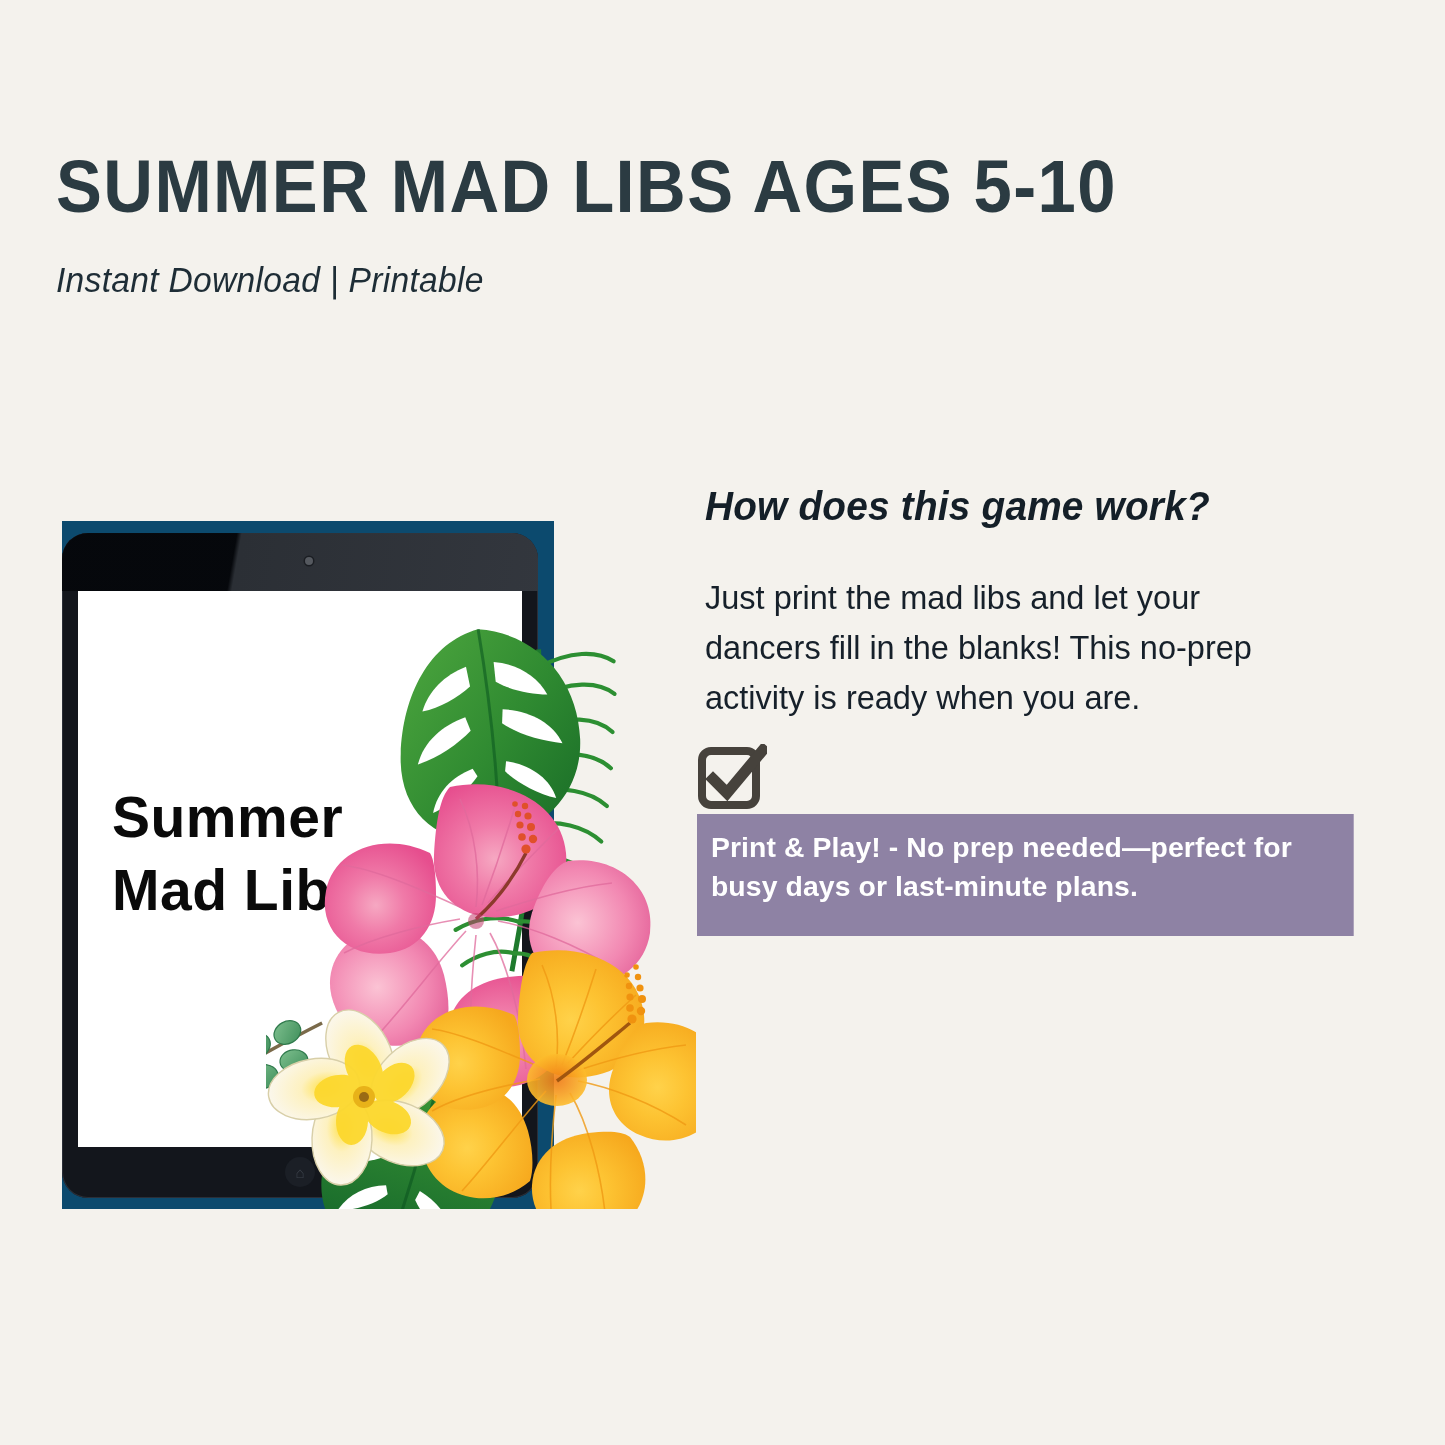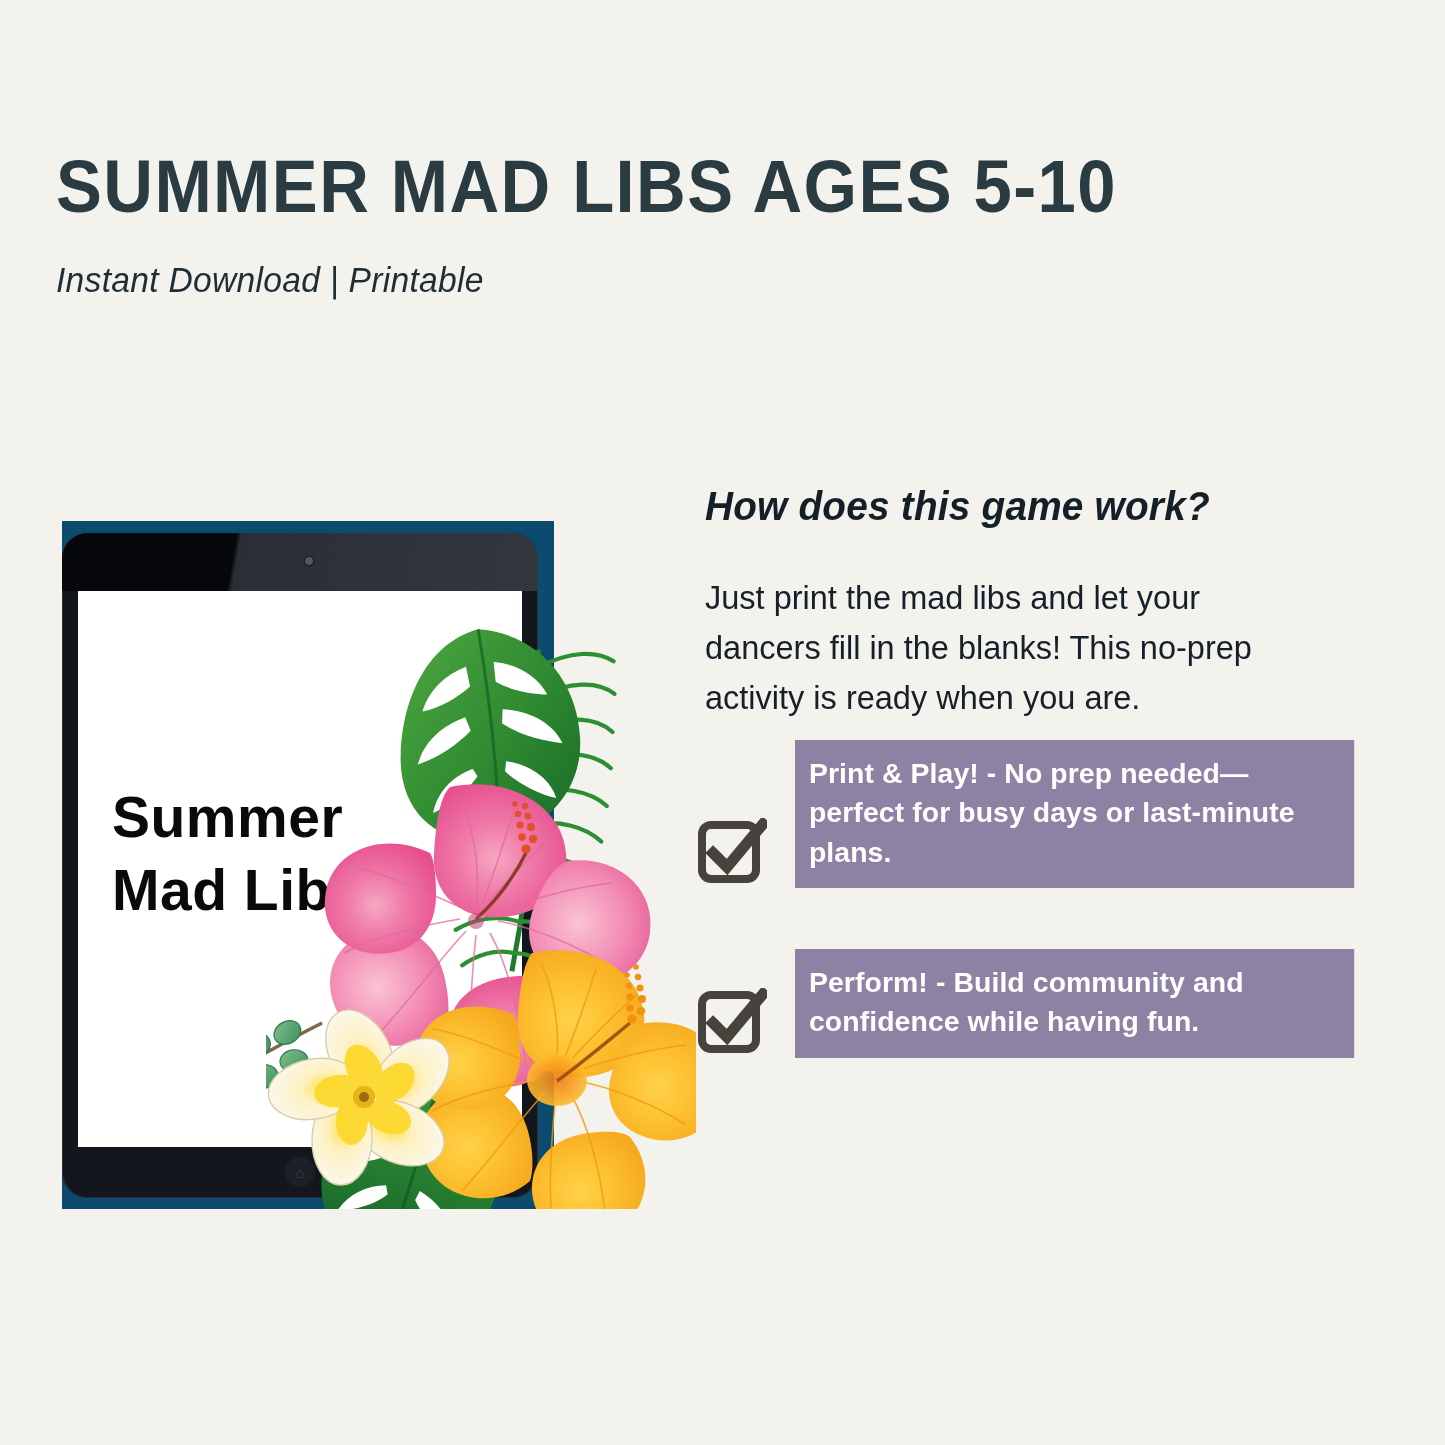--- a/index.html
+++ b/index.html
@@ -94,21 +94,21 @@
     white-space:nowrap;
   }
   .howto-body{
     font-family:"Liberation Sans", sans-serif;
     font-size:33px;line-height:1.52;color:#16202a;
     margin:0;padding-top:44px;width:625px;
     transform:scaleX(0.985);transform-origin:left top;
   }
 
   .bullets{position:absolute;left:697px;top:740px;width:660px;}
-  .bullet{display:flex;align-items:flex-end;margin-bottom:61px;}
+  .bullet{display:flex;align-items:flex-start;margin-bottom:82px;flex-direction:column;}
   .chk{flex:0 0 auto;width:70px;height:70px;margin-right:28px;margin-top:4px;}
   .bullet-box{
     flex:1 1 auto;
     background:#8e82a4;
     color:#ffffff;
     font-family:"Liberation Sans", sans-serif;
     font-weight:bold;
     font-size:28.5px;
     line-height:1.38;
     padding:14px 16px 16px 14px;
@@ -364,22 +364,15 @@
 
     <div class="bullet b1">
       <svg class="chk" viewBox="0 0 70 70">
         <rect x="5" y="7" width="54" height="54" rx="9" ry="9" fill="none" stroke="#46423c" stroke-width="8"></rect>
         <path d="M16 35 L 30 49 L 66 6" fill="none" stroke="#46423c" stroke-width="11" stroke-linecap="square" stroke-linejoin="miter"></path>
       </svg>
       <div class="bullet-box">Print &amp; Play! - No prep needed—perfect for busy days or last-minute plans.</div>
     </div>
 
 
-    <div class="bullet b3">
-      <svg class="chk" viewBox="0 0 70 70">
-        <rect x="5" y="7" width="54" height="54" rx="9" ry="9" fill="none" stroke="#46423c" stroke-width="8"></rect>
-        <path d="M16 35 L 30 49 L 66 6" fill="none" stroke="#46423c" stroke-width="11" stroke-linecap="square" stroke-linejoin="miter"></path>
-      </svg>
-      <div class="bullet-box">Perform! - Build community and confidence while having fun.</div>
-    </div>
 
   </div>
 </div>
 
 </body></html>

